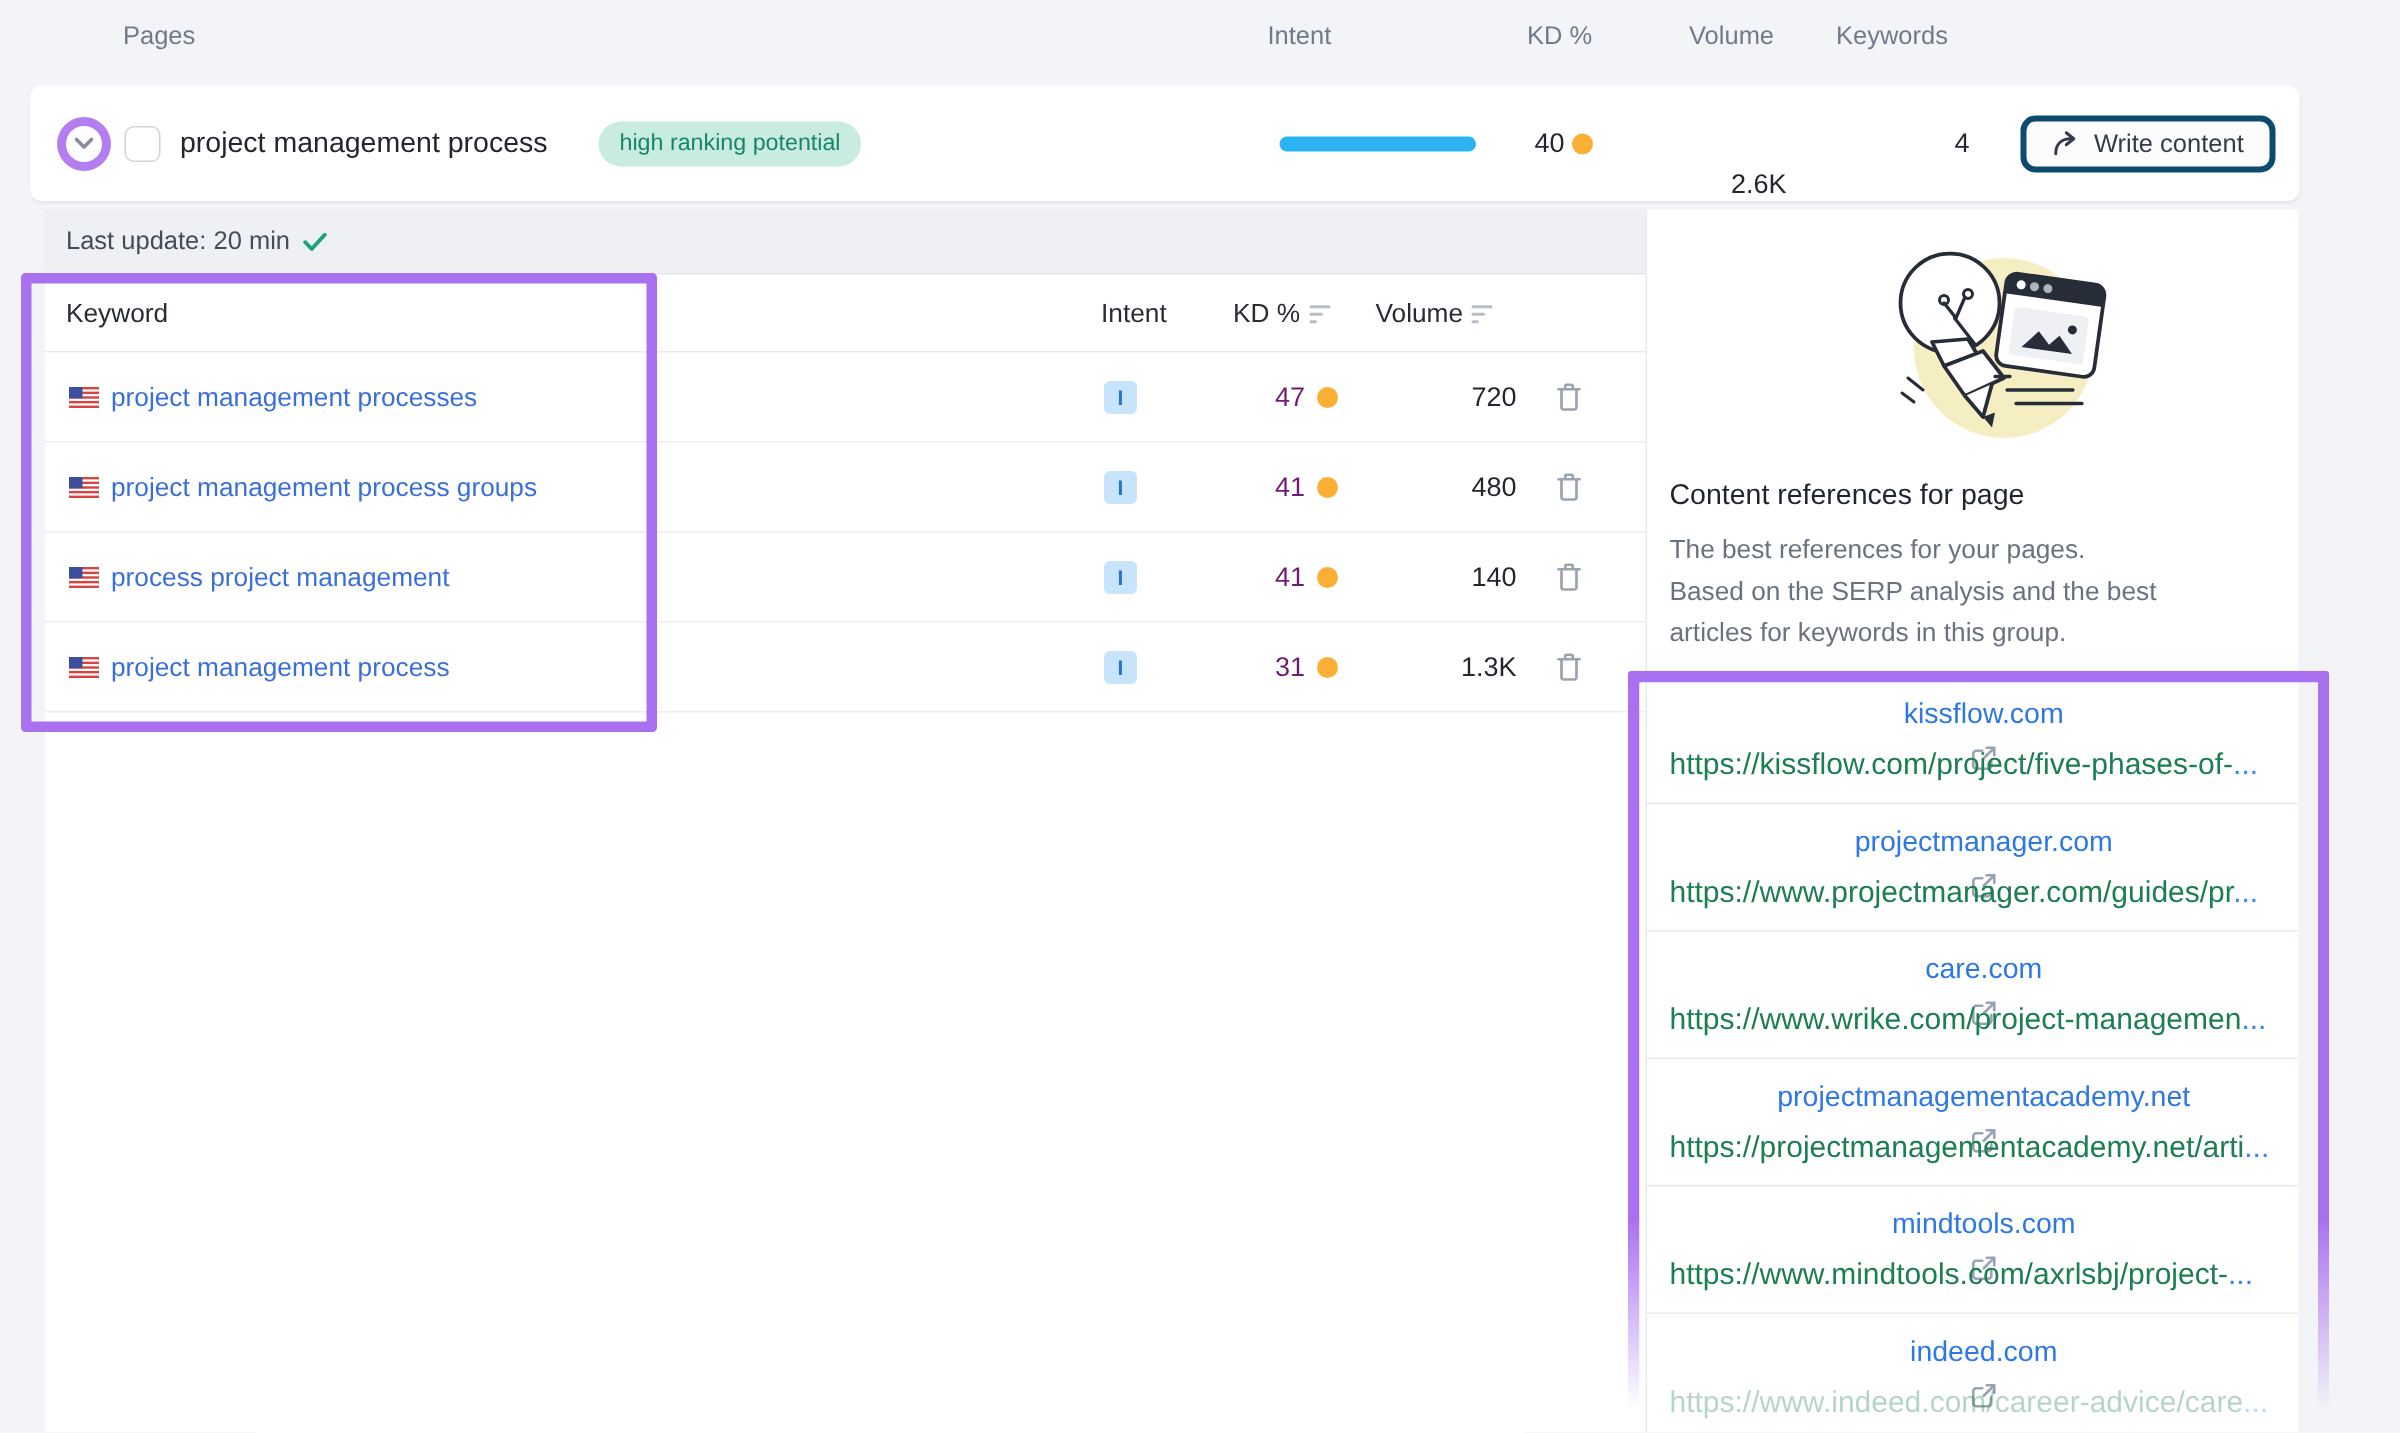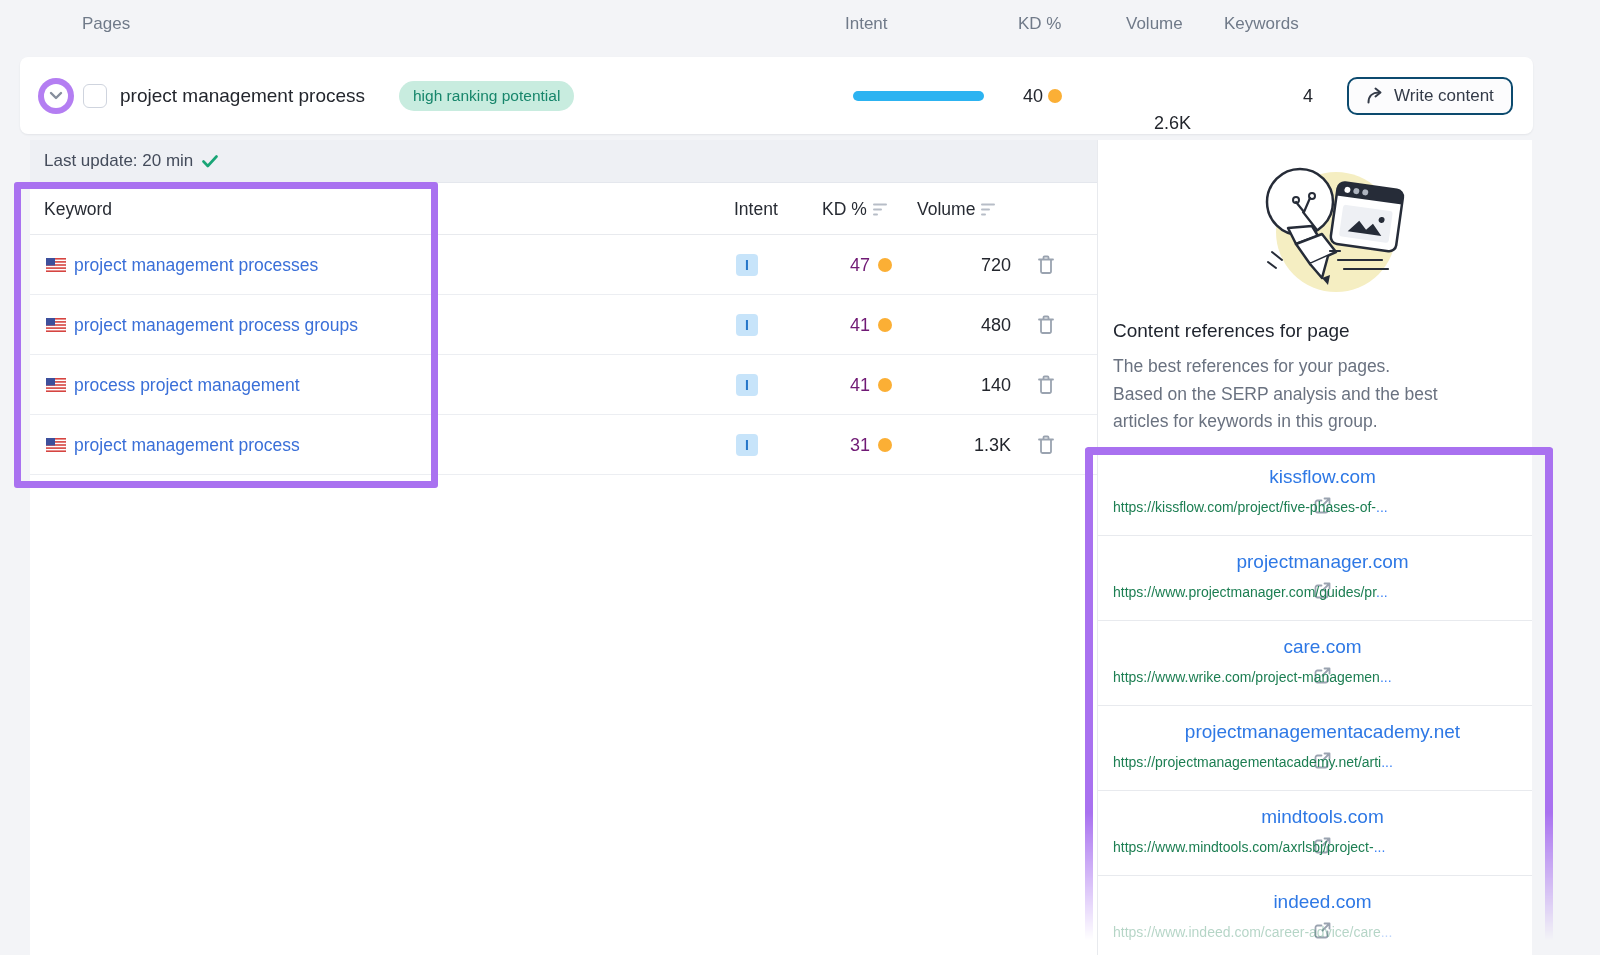--- a/index.html
+++ b/index.html
@@ -25,21 +25,21 @@
   .checkbox { left:63px; width:24px; height:24px; border:1.5px solid #cfd4de; border-radius:6px; background:#fff; }
   .page-title { left:100px; font-size:19px; color:#23262d; white-space:nowrap; }
   .rank-badge { left:379px; background:#c8ecdf; color:#17866b; font-size:15.5px;
                 padding:6px 14px; border-radius:15px; white-space:nowrap; }
   .intent-bar { left:833px; width:131px; height:10px; border-radius:5px; background:#2cb3f1; }
   .kd-main { left:953px; width:70px; text-align:right; font-size:18px; }
   .kd-main-dot { left:1028px; width:14px; height:14px; border-radius:50%; background:#fbaf35; }
   .vol-main { left:1090px; width:81px; text-align:right; font-size:18px;margin-top:27px; }
   .count-main { left:1240px; width:53px; text-align:right; font-size:18px; }
   .write-btn { left:1327px; height:38px; display:flex; align-items:center; gap:9px; padding:0 17px;
-               background:#fcfcfd; border:2px solid #0c4a6e; border-radius:10px;
+               background:#fcfcfd; border:4px solid #0c4a6e; border-radius:10px;
                font-size:17px; color:#343b48; cursor:pointer; font-family:inherit; }
 
   
   .content-panel { position:absolute; left:30px; top:140px; width:1502px; height:815px; background:#fff; overflow:hidden; }
   .last-update { position:absolute; left:0; top:0; width:1067px; height:43px; background:#eef0f4;
                  border-bottom:1px solid #e4e7ed; display:flex; align-items:center; gap:9px; padding-left:14px;
                  font-size:17px; color:#444c5b; }
   .v-divider { position:absolute; left:1067px; top:0; width:1px; height:815px; background:#e8eaee; }
 
   
@@ -68,21 +68,21 @@
   
   .illustration { position:absolute; left:1208px; top:16px; }
   .ref-title { position:absolute; left:1083px; top:180px; font-size:19px; color:#1f242e; }
   .ref-desc { position:absolute; left:1083px; top:213px; font-size:17.5px; line-height:27.5px; color:#6a7280; }
   .ref-list { position:absolute; left:1068px; top:311px; width:434px; }
   .ref-item { height:85px; border-bottom:1px solid #e8eaee; padding:15px 0 0 15px; }
   .ref-item:last-child { border-bottom:none; }
   .ref-domain-row { display:flex; align-items:center; gap:9px; height:26px;flex-direction:column; }
   .ref-domain { font-size:19px; color:#2e78e5; text-decoration:none; cursor:pointer; white-space:nowrap; }
   .ext-icon { display:flex; cursor:pointer; }
-  .ref-url { margin-top:7px; font-size:14px; color:#1c7e52; white-space:nowrap; }
+  .ref-url { margin-top:7px; font-size:20px; color:#1c7e52; white-space:nowrap; }
   .ref-url .ellipsis { color:#3b82f6; }
   .ref-url.faded { opacity:.32; }
 
   
   .annot { position:absolute; border:7px solid #a971f0; border-radius:3px; pointer-events:none; }
   .annot-keywords { left:14px; top:182px; width:424px; height:306px; }
   .annot-refs { left:1085px; top:447px; width:468px; height:508px; border-width:8px; border-bottom:none;
                 -webkit-mask-image:linear-gradient(to bottom,#000 72%,transparent 97%);
                 mask-image:linear-gradient(to bottom,#000 72%,transparent 97%); }
 </style>

